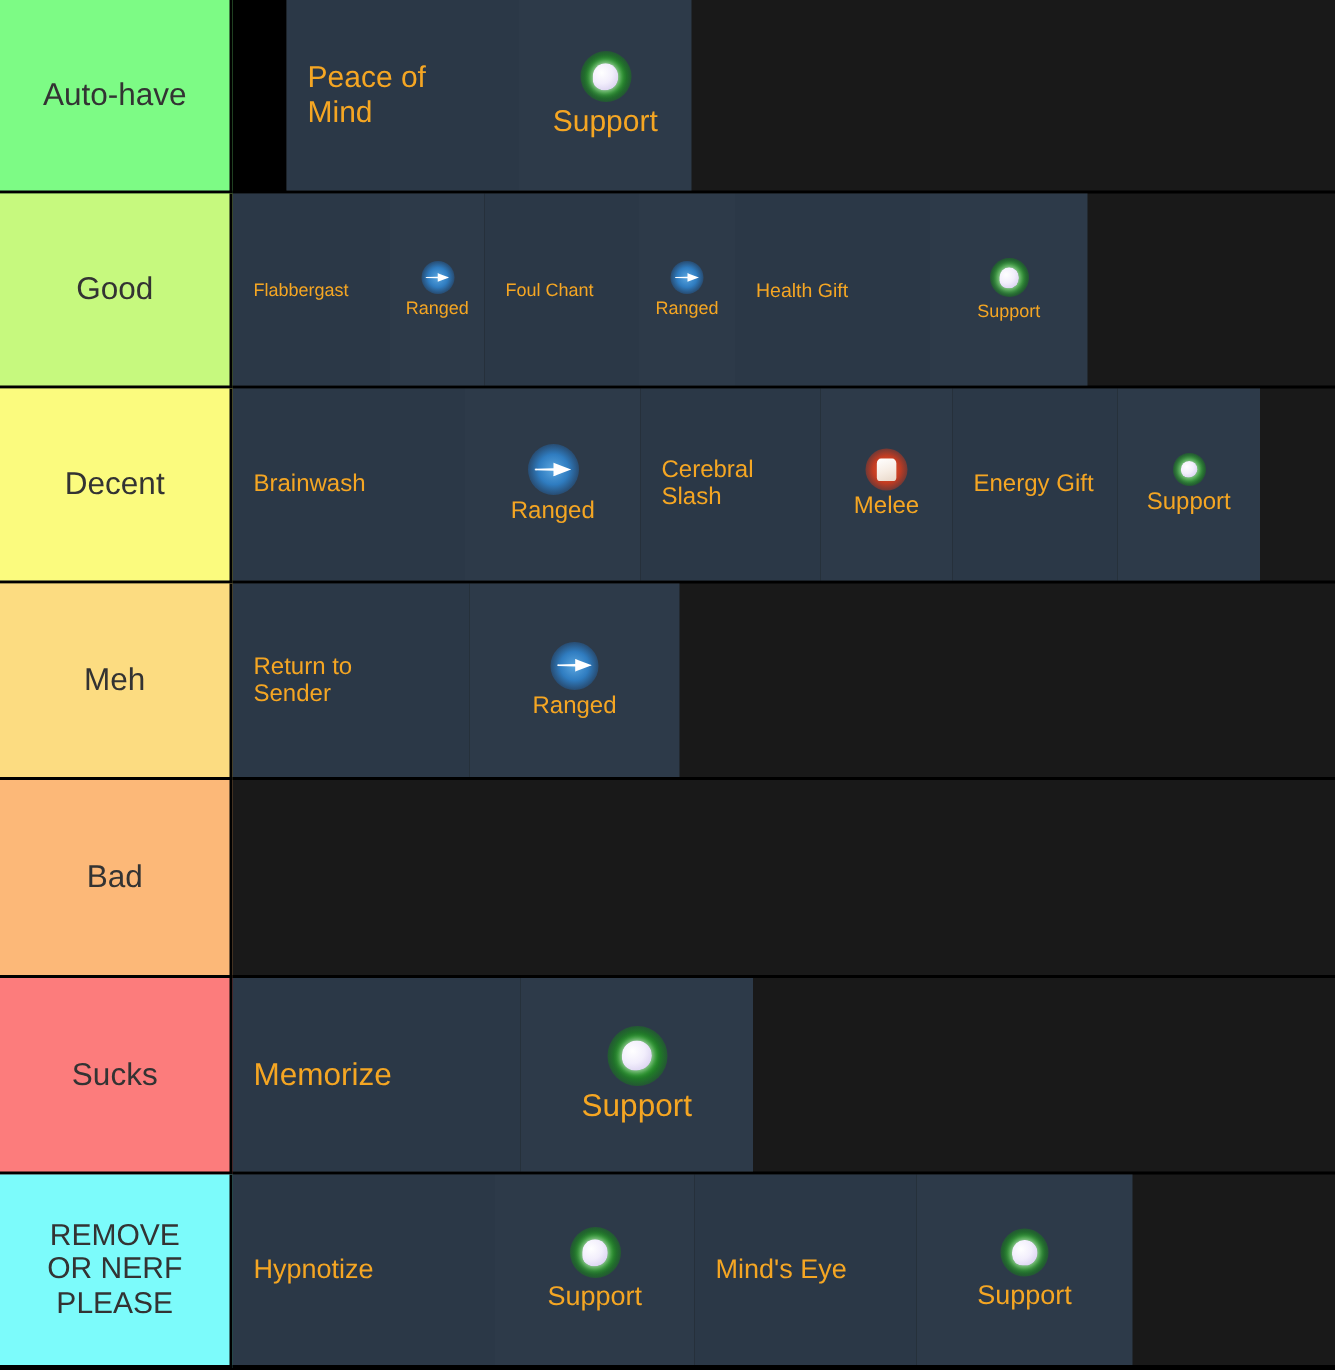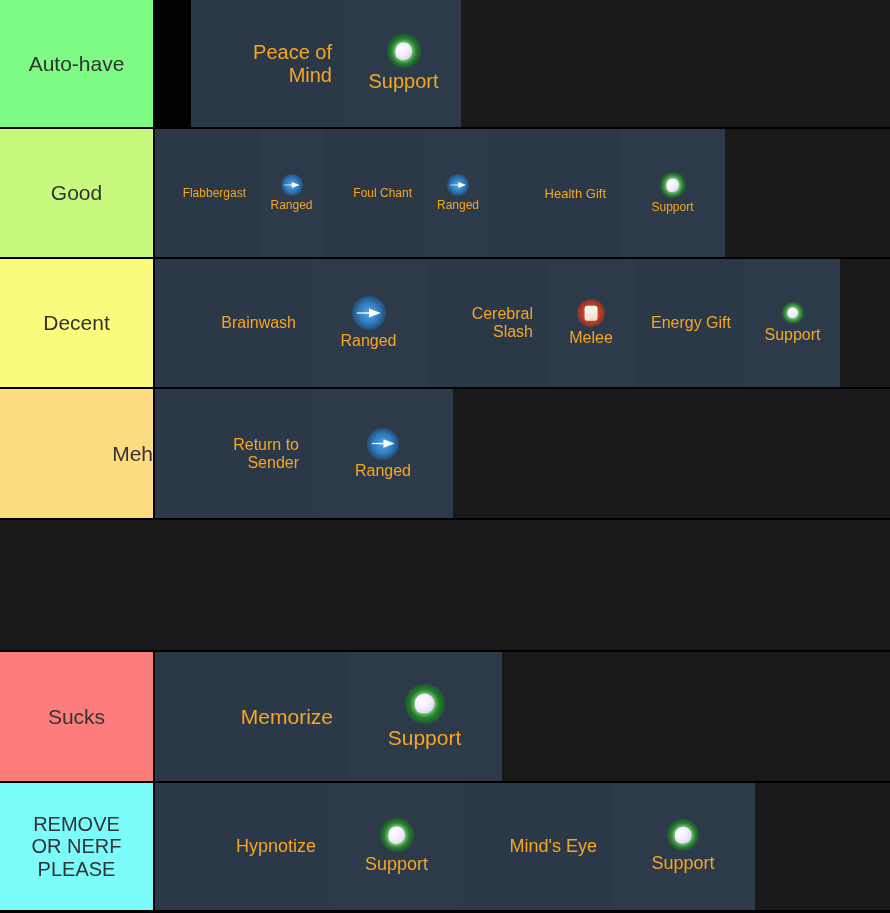--- a/index.html
+++ b/index.html
@@ -68,21 +68,21 @@
   }
   .tile.name-tile {
     background: #2b3847;
     padding: 0 14px;
     text-align: left;
     align-items: flex-start;
   }
   .tile.name-tile .label-text {
     display: block;
     width: 100%;
-    text-align: right;
+    text-align: left;
   }
   .tile.type-tile {
     background: #2d3a49;
   }
   .tile.type-tile .label-text { text-align: center; }
 
   .orb {
     border-radius: 50%;
     position: relative;
     display: block;
@@ -226,41 +226,44 @@
               <span class="orb support" style="width: 22px; height: 22px;">
                 <span class="orb-inner"></span>
               </span>
               <span class="label-text">Support</span>
             </div>
           </div>
         </div>
       </div>
     </div>
     <div class="tier-row" style="height: 131px;">
-      <div class="tier-label" style="background: rgb(252, 220, 129); height: 131px; justify-content: flex-end;">
+      <div class="tier-label" style="background: rgb(252, 220, 129); height: 131px;">
         <span class="label-text">Meh</span>
       </div>
       <div class="tier-body">
         <div class="tier-strip" style="width: 298px;">
           <div class="card">
             <div class="tile name-tile" style="width: 158px; font-size: 16px;">
               <span class="label-text">Return to
 Sender</span>
             </div>
             <div class="tile type-tile" style="width: 140px; font-size: 16px;">
               <span class="orb ranged" style="width: 32px; height: 32px;">
                 <span class="orb-inner"></span>
               </span>
               <span class="label-text">Ranged</span>
             </div>
           </div>
         </div>
       </div>
     </div>
     <div class="tier-row" style="height: 132px;">
+      <div class="tier-label" style="background: rgb(252, 184, 120); height: 132px;">
+        <span class="label-text">Bad</span>
+      </div>
       <div class="tier-body">
         <div class="tier-strip" style="width: 0px;"></div>
       </div>
     </div>
     <div class="tier-row" style="height: 131px;">
       <div class="tier-label" style="background: rgb(252, 124, 124); height: 131px;">
         <span class="label-text">Sucks</span>
       </div>
       <div class="tier-body">
         <div class="tier-strip" style="width: 347px;">

